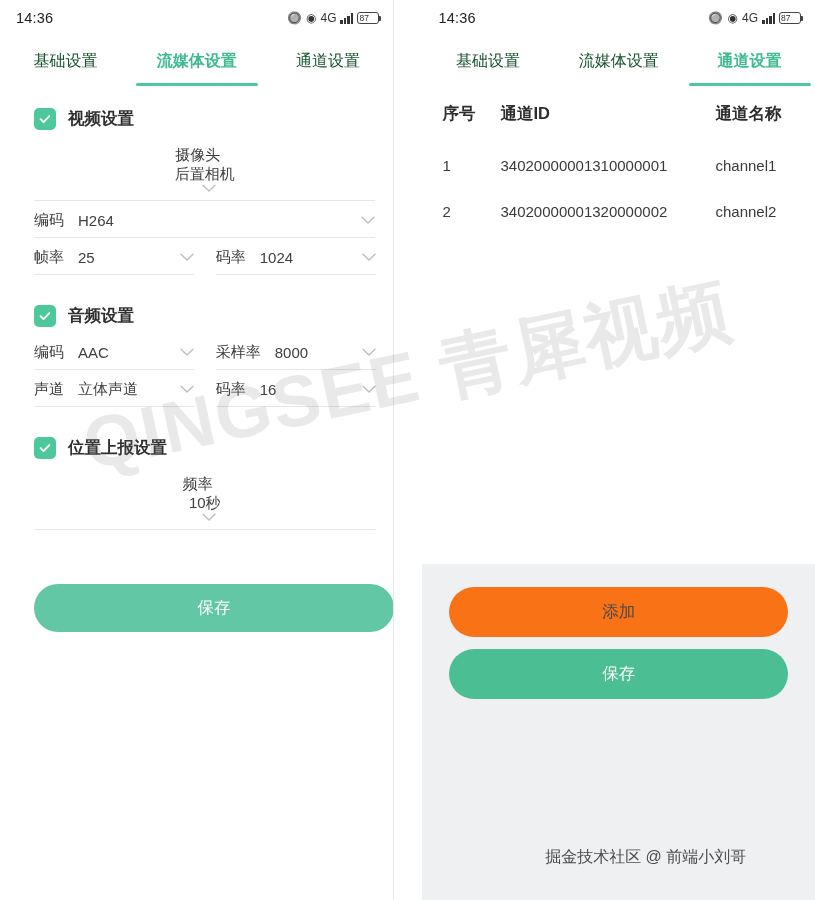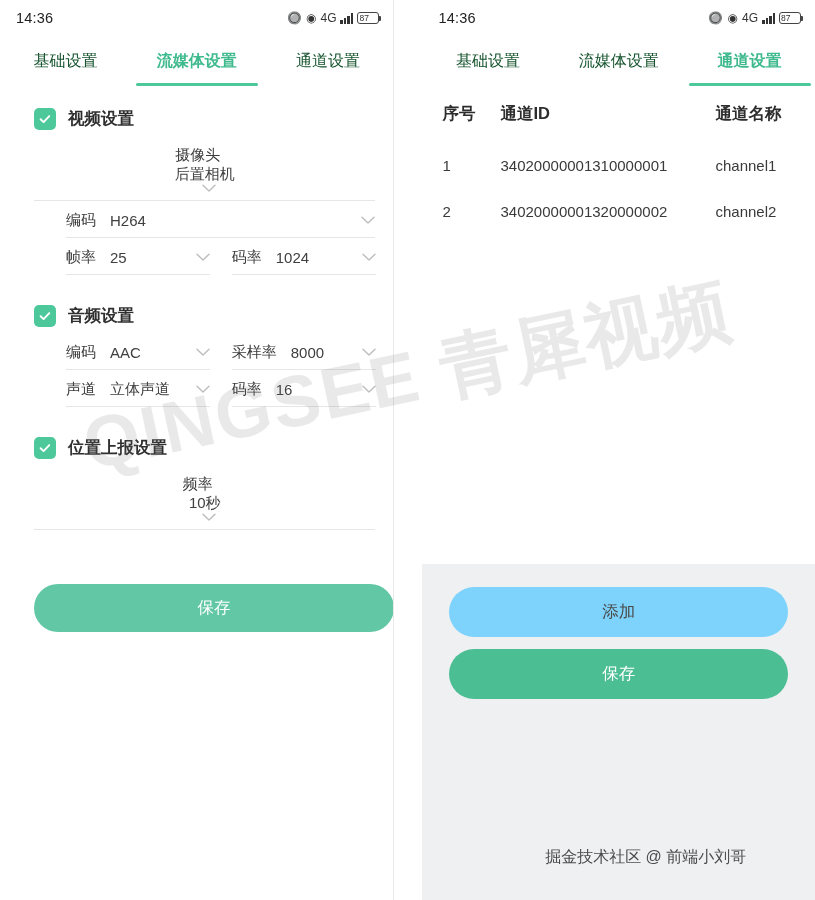--- a/index.html
+++ b/index.html
@@ -150,21 +150,20 @@
   }
   .checkbox svg { display: block; }
   .section-title {
     font-size: 16.5px;
     color: #2f2f2f;
     font-weight: bold;
   }
   .row {
     display: flex;
     gap: 22px;
-    margin-left: 32px;
   }
   .field {
     display: flex;
     align-items: center;
     padding: 10px 0 7px 0;
     border-bottom: 1px solid #e6e6e6;
     position: relative;
     box-sizing: border-box;
   }
   .field-full { width: 100%; flex-direction: column; }
@@ -238,21 +237,21 @@
     background: #eff0f2;
     box-sizing: border-box;
     padding: 23px 27px 0 27px;
   }
   .add-btn {
     display: block;
     width: 100%;
     height: 50px;
     border: none;
     border-radius: 25px;
-    background: #7dd3fc;
+    background: #f97316;
     color: #4a4a4a;
     font-size: 16.5px;
     font-family: Liberation Sans, sans-serif;
     cursor: pointer;
   }
   .save-btn-right {
     display: block;
     width: 100%;
     height: 50px;
     margin-top: 12px;

